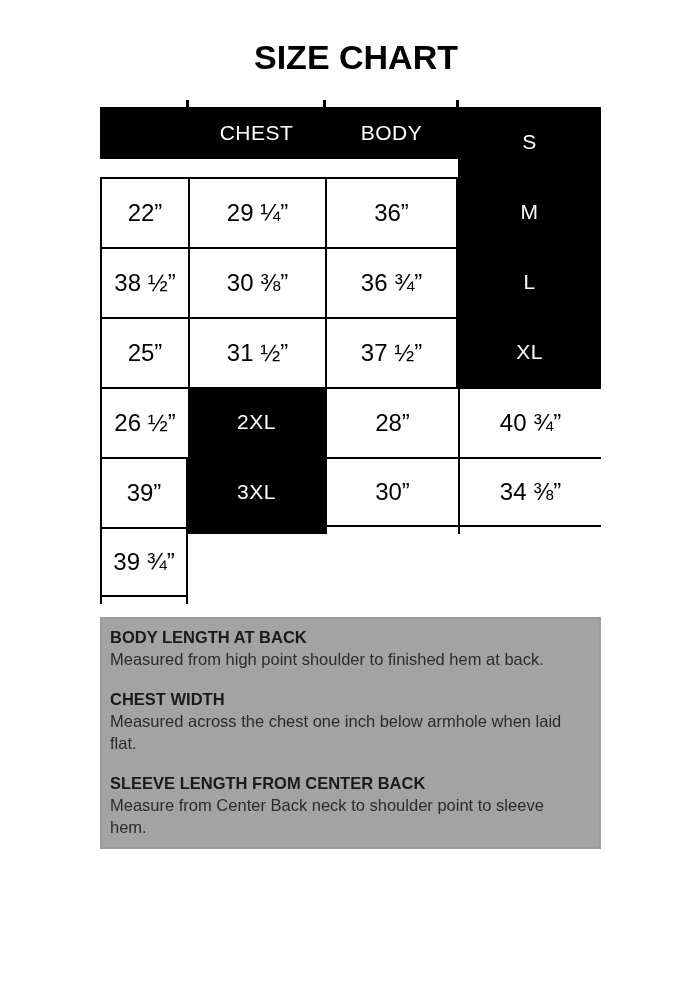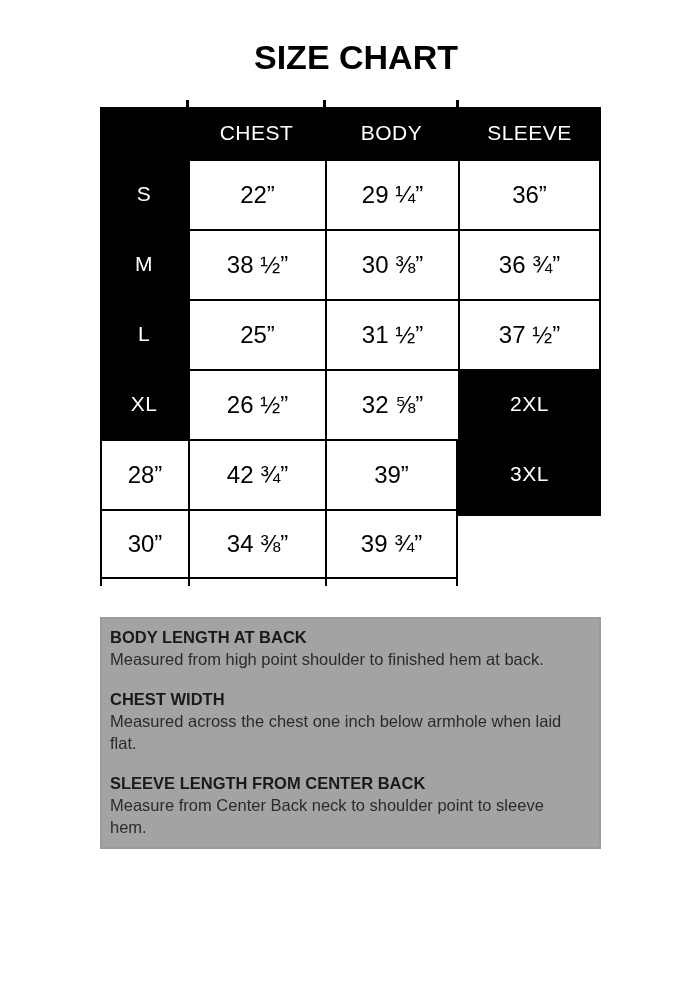--- a/index.html
+++ b/index.html
@@ -106,44 +106,42 @@
     <div class="stub stub-1"></div>
     <div class="stub stub-2"></div>
     <div class="stub stub-3"></div>
   </div>
 
   <div class="grid">
 
     <div class="cell hdr-cell"></div>
     <div class="cell hdr-cell">CHEST</div>
     <div class="cell hdr-cell">BODY</div>
-    <div class="cell hdr-cell">SLEEVE</div>
 
     <div class="cell size-cell">S</div>
     <div class="cell val-cell">22”</div>
     <div class="cell val-cell">29 ¼”</div>
     <div class="cell val-cell last-col">36”</div>
 
     <div class="cell size-cell">M</div>
     <div class="cell val-cell">38 ½”</div>
     <div class="cell val-cell">30 ⅜”</div>
     <div class="cell val-cell last-col">36 ¾”</div>
 
     <div class="cell size-cell">L</div>
     <div class="cell val-cell">25”</div>
     <div class="cell val-cell">31 ½”</div>
     <div class="cell val-cell last-col">37 ½”</div>
 
     <div class="cell size-cell">XL</div>
     <div class="cell val-cell">26 ½”</div>
-    <div class="cell val-cell">32 ⅝”</div>
 
     <div class="cell size-cell">2XL</div>
     <div class="cell val-cell">28”</div>
-    <div class="cell val-cell">42 ¾”</div>
+    <div class="cell val-cell">40 ¾”</div>
     <div class="cell val-cell last-col">39”</div>
 
     <div class="cell size-cell">3XL</div>
     <div class="cell val-cell last-row">30”</div>
     <div class="cell val-cell last-row">34 ⅜”</div>
     <div class="cell val-cell last-row last-col">39 ¾”</div>
 
     <div class="sliver-size"></div>
     <div class="sliver-cell"></div>
     <div class="sliver-cell"></div>

